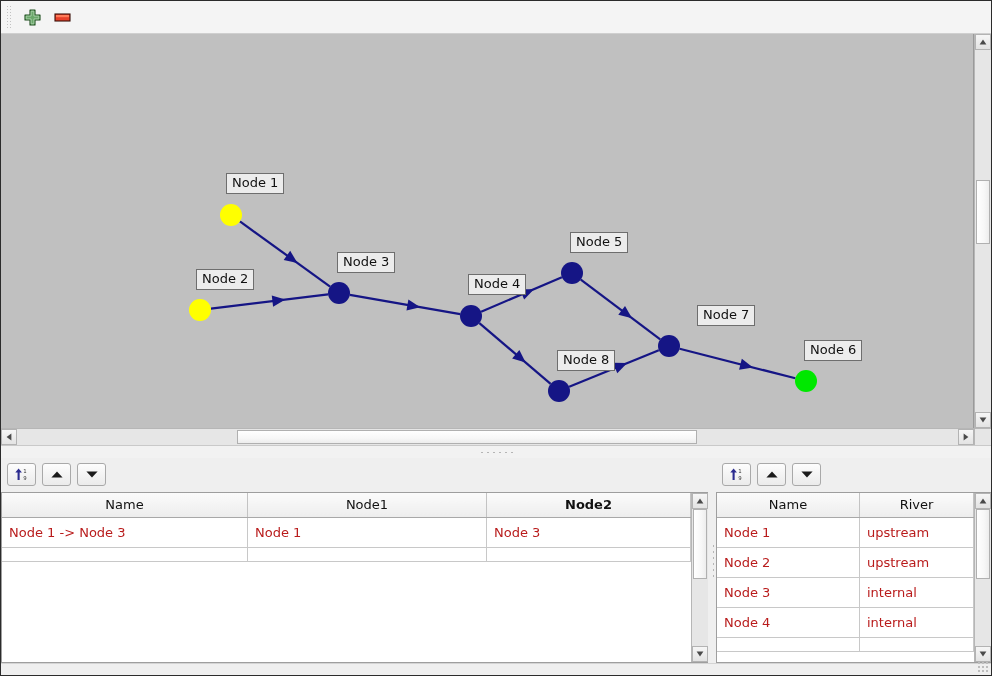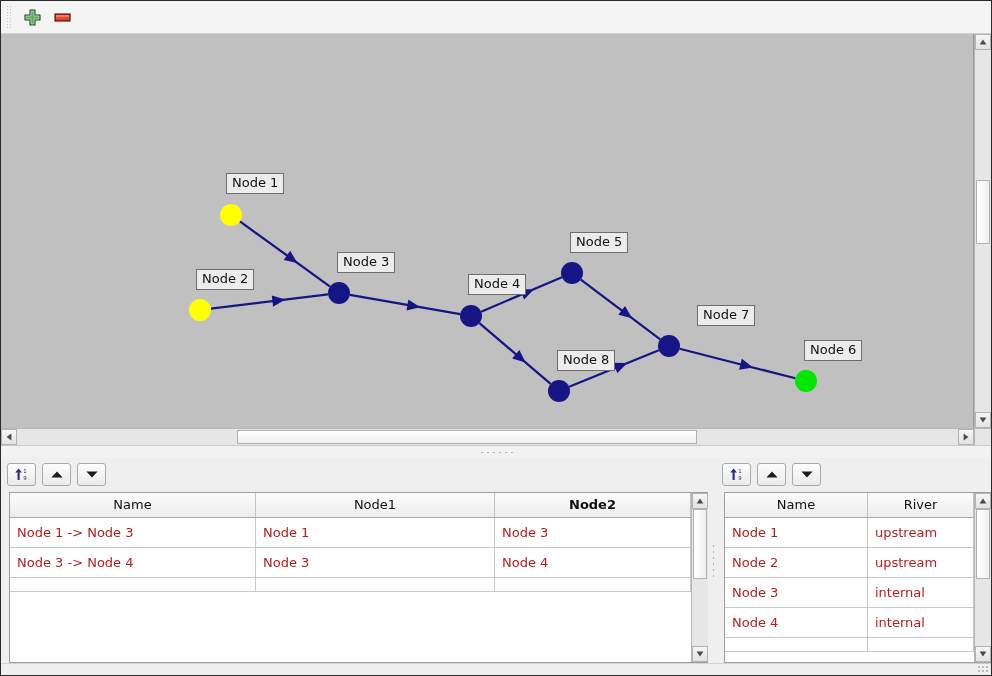--- a/index.html
+++ b/index.html
@@ -279,21 +279,21 @@
   }
 
   .table-shell {
     flex: 1 1 auto;
     min-height: 0;
     display: flex;
     background: #ffffff;
     border: 1px solid #9e9e9e;
     border-right: none;
     box-sizing: border-box;
-    margin-left: 8px;
+    margin-left: 0;
     overflow: hidden;
   }
   .table-scrollarea {
     flex: 1 1 auto;
     min-width: 0;
     overflow: hidden;
     background: #fff;
   }
   table.grid {
     border-collapse: collapse;
@@ -480,25 +480,20 @@
                   <th style="width: 230px;">Node1</th>
                   <th style="width: auto; font-weight: bold;">Node2</th>
                 </tr>
               </thead>
             <tbody>
                 <tr>
                   <td>Node 1 -&gt; Node 3</td>
                   <td>Node 1</td>
                   <td>Node 3</td>
                 </tr>
-                <tr>
-                  <td>Node 3 -&gt; Node 4</td>
-                  <td>Node 3</td>
-                  <td>Node 4</td>
-                </tr>
                 <tr class="partial">
                   <td></td>
                   <td></td>
                   <td></td>
                 </tr>
               </tbody>
           </table>
         </div>
         <div class="vscroll" style="border-left:1px solid #b6b6b6;">
           <div class="sb-btn">

